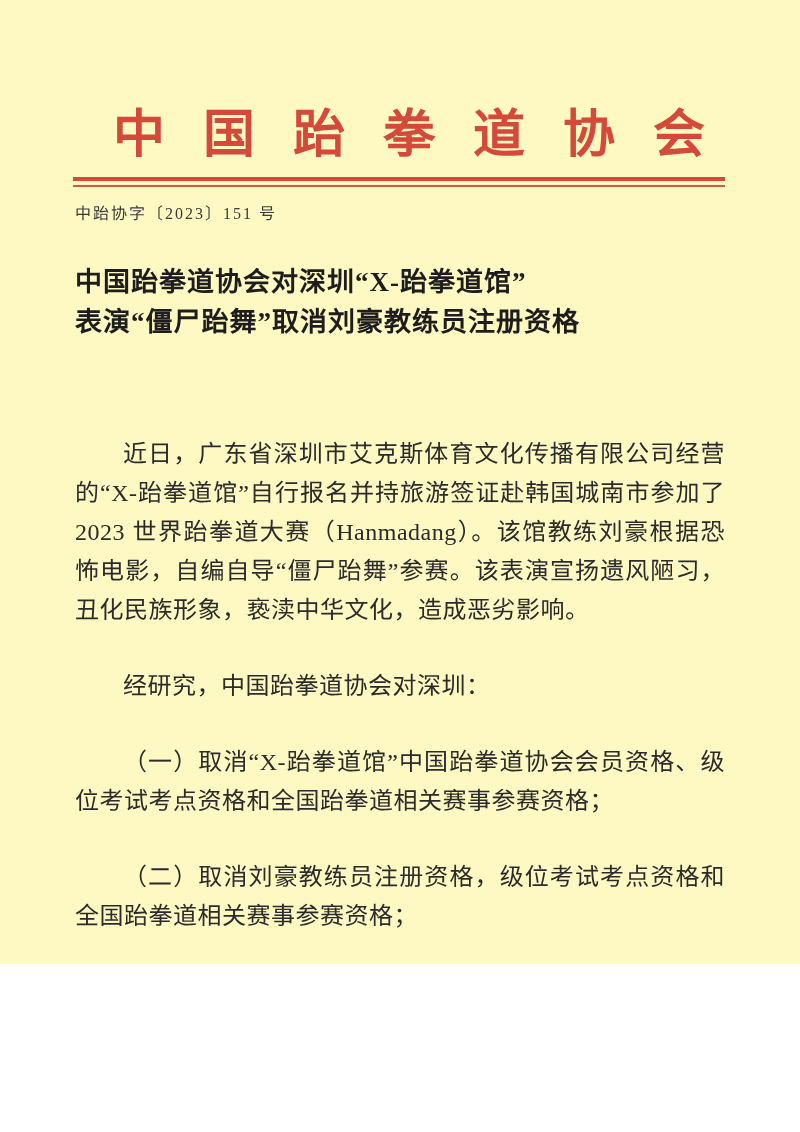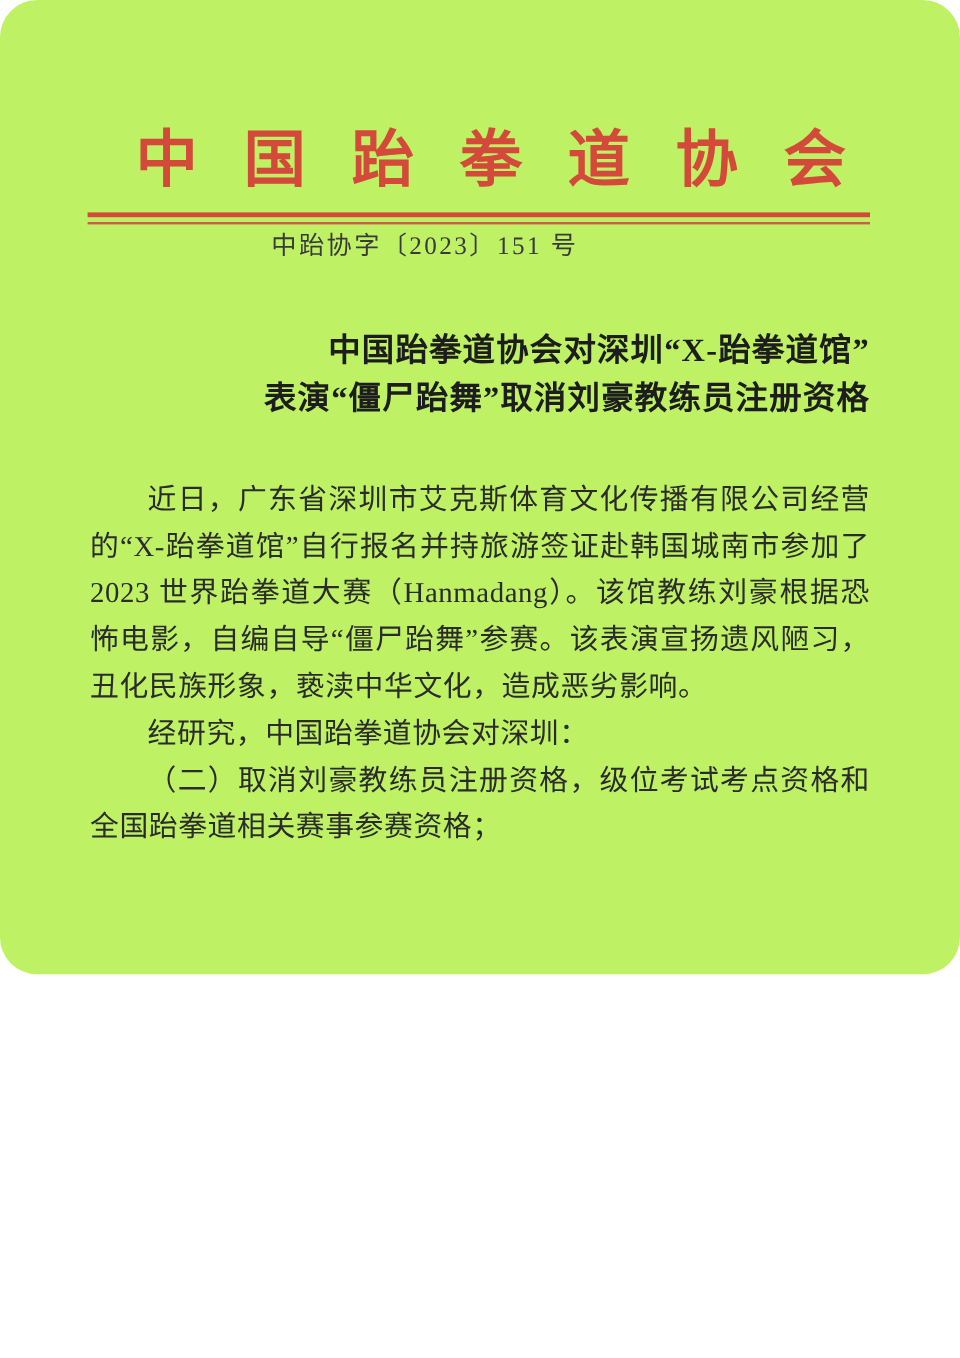--- a/index.html
+++ b/index.html
@@ -4,24 +4,23 @@
 <style>
   * { margin: 0; padding: 0; box-sizing: border-box; }
   html, body { width: 800px; background: #ffffff; }
   body {
     font-family: "Liberation Serif", "DejaVu Serif", serif;
     color: #262626;
   }
   .page {
     position: relative;
     width: 800px;
-    height: 812px;
-    background: #bef264;
+    height: 964px;
+    background: #fef9c3;
     overflow: hidden;
-    border-radius: 31px;
   }
   .org-name {
     position: absolute;
     top: 106px;
     left: 75px;
     width: 650px;
     font-size: 52px;
     font-weight: bold;
     color: #d34a3a;
     text-align: center;
@@ -29,35 +28,35 @@
     letter-spacing: 38px;
     text-indent: 38px;
     line-height: 1.1;
   }
   .rule-top { position: absolute; left: 73px; width: 652px; }
   .rule-top .rule-thick { position: absolute; top: 0; width: 100%; height: 4px; background: #d34a3a; }
   .rule-top .rule-thin  { position: absolute; top: 8px; width: 100%; height: 2px; background: #cf5b4c; }
   .header-rules { top: 177px; }
   .doc-number {
     position: absolute;
-    top: 188px;
+    top: 200px;
     left: 75px;
     width: 650px;
-    text-align: center;
+    text-align: left;
     padding-right: 92px;
-    font-size: 21px;
+    font-size: 16px;
     color: #3a3a3a;
     letter-spacing: 2px;
   }
   .doc-title {
     position: absolute;
-    top: 272px;
+    top: 262px;
     left: 75px;
     width: 650px;
-    text-align: right;
+    text-align: left;
     font-size: 27px;
     font-weight: bold;
     line-height: 40px;
     color: #1d1d1d;
     letter-spacing: 1px;
   }
   .body-text {
     position: absolute;
     top: 398px;
     left: 75px;
@@ -65,20 +64,21 @@
     height: 644px;
     overflow: hidden;
     font-size: 24px;
     line-height: 39px;
     color: #2b2b2b;
     letter-spacing: 0.5px;
   }
   .body-text p {
     text-indent: 2em;
     text-align: justify;
+    margin-top: 37px;
   }
   .rule-bottom { position: absolute; top: 1044px; left: 73px; width: 652px; }
   .rule-bottom .rule-thin  { position: absolute; top: 0; width: 100%; height: 2px; background: #cf5b4c; }
   .rule-bottom .rule-thick { position: absolute; top: 5px; width: 100%; height: 4px; background: #d34a3a; }
 </style>
 </head>
 <body>
 
 <div class="page">
 
@@ -92,20 +92,21 @@
   <div class="doc-number">中跆协字〔2023〕151 号</div>
 
   <div class="doc-title">
     <span>中国跆拳道协会对深圳“X-跆拳道馆”</span><br>
     <span>表演“僵尸跆舞”取消刘豪教练员注册资格</span>
   </div>
 
   <div class="body-text">
     <p>近日，广东省深圳市艾克斯体育文化传播有限公司经营的“X-跆拳道馆”自行报名并持旅游签证赴韩国城南市参加了 2023 世界跆拳道大赛（Hanmadang）。该馆教练刘豪根据恐怖电影，自编自导“僵尸跆舞”参赛。该表演宣扬遗风陋习，丑化民族形象，亵渎中华文化，造成恶劣影响。</p>
     <p>经研究，中国跆拳道协会对深圳：</p>
+    <p>（一）取消“X-跆拳道馆”中国跆拳道协会会员资格、级位考试考点资格和全国跆拳道相关赛事参赛资格；</p>
     <p>（二）取消刘豪教练员注册资格，级位考试考点资格和全国跆拳道相关赛事参赛资格；</p>
   </div>
 
   <div class="rule-bottom">
     <div class="rule-thin"></div>
     <div class="rule-thick"></div>
   </div>
 
 </div>
 

